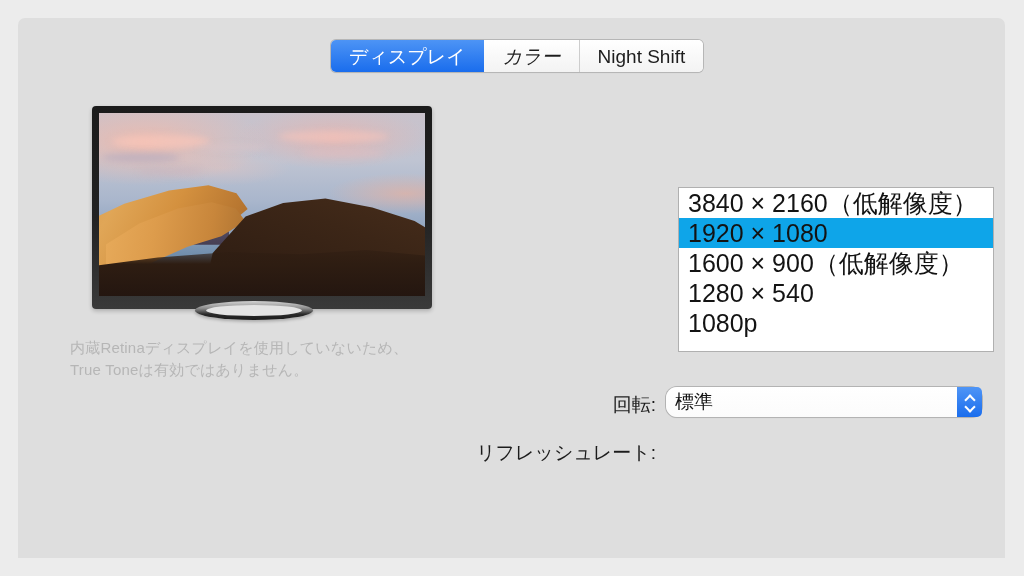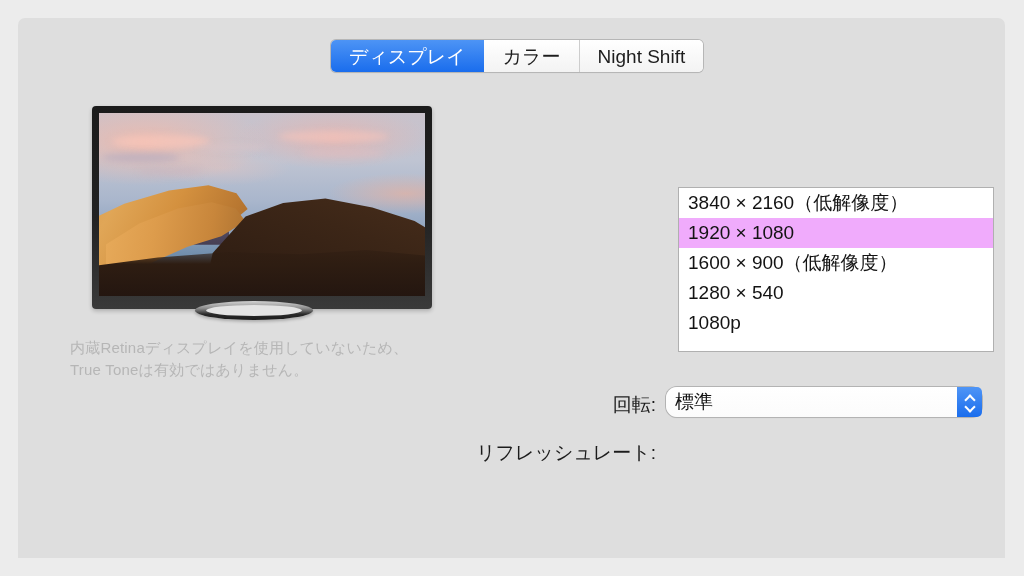--- a/index.html
+++ b/index.html
@@ -51,21 +51,21 @@
     white-space: nowrap;
     line-height: 1;
   }
   .tab:first-child { border-left: none; }
   .tab.selected {
     background: linear-gradient(to bottom, #4d94f5 0%, #1a6ded 100%);
     color: #ffffff;
     border-left-color: transparent;
     text-align: right;
   }
-  .tab.selected + .tab { border-left-color: transparent; }
+  .tab.selected + .tab { border-left-color: transparent; font-style: italic; }
 
   
   #preview-wrap {
     position: absolute;
     left: 52px;
     top: 88px;
     width: 368px;
   }
   #tv {
     position: relative;
@@ -240,26 +240,26 @@
     height: 165px;
     background: #ffffff;
     border: 1px solid #b0b0b0;
     box-sizing: border-box;
     overflow: hidden;
   }
   .res-item {
     height: 30px;
     line-height: 30px;
     padding-left: 9px;
-    font-size: 19px;
+    font-size: 25px;
     color: #131313;
     white-space: nowrap;
     cursor: default;
   }
-  .res-item.selected { background: #f0abfc; }
+  .res-item.selected { background: #0ea5e9; }
 
   
   #row-rotation { left: 430px; top: 369px; }
   #row-refresh  { left: 400px; top: 417px; }
   #row-rotation .field-label { width: 208px; padding-top: 5px; }
   #row-refresh  .field-label { width: 238px; padding-top: 5px; }
 
   .popup {
     margin-left: 10px;
     position: relative;

